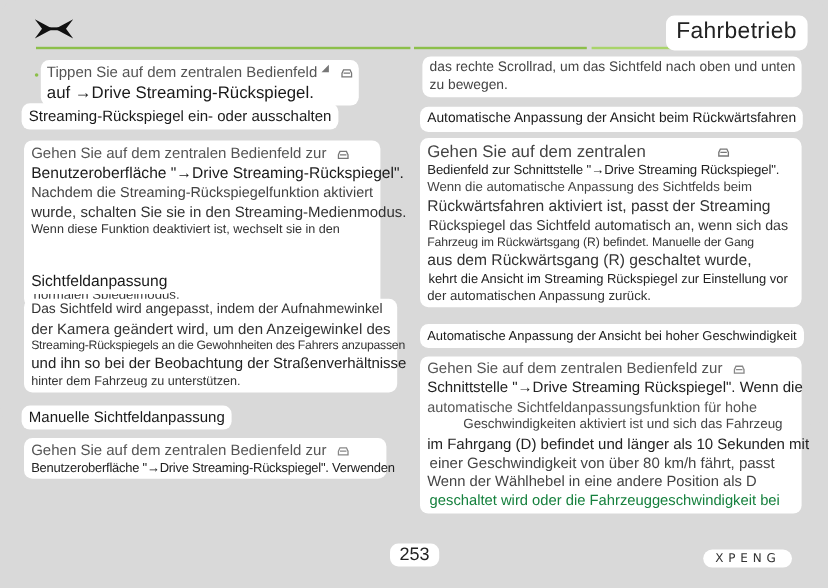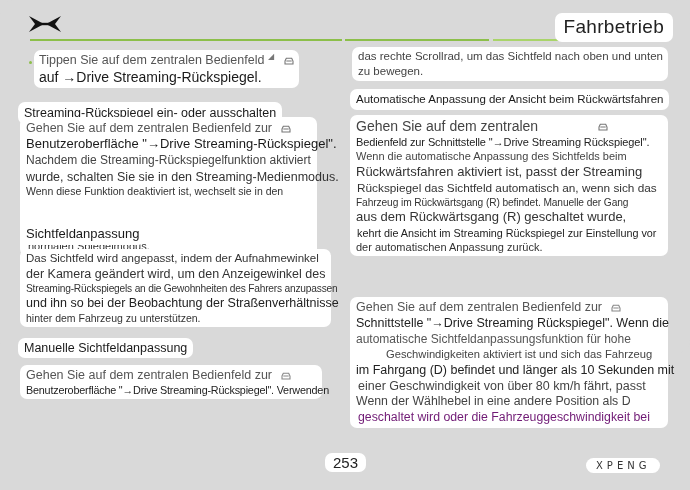--- a/index.html
+++ b/index.html
@@ -72,21 +72,21 @@
     <span class="line" style="font-size:12.5px; color:#555;">
       <span>Tippen Sie auf dem zentralen Bedienfeld</span>
       <span style="font-size:8px; color:#777; vertical-align:top;">◢</span>
       <svg class="car-icon" viewBox="0 0 10 8">
           <path d="M1 4 L2.3 1.2 L7.7 1.2 L9 4 L9 7 L1 7 Z M2.3 4 L7.7 4" fill="none" stroke="#777" stroke-width="1.1"></path>
         </svg>
     </span>
     <span class="line" style="font-size:14px; color:#1a1a1a;">auf →Drive Streaming-Rückspiegel.</span>
   </div>
 
-  <div class="blk heading" style="left:18px; top:102px; padding:3px 6px;">Streaming-Rückspiegel ein- oder ausschalten</div>
+  <div class="blk heading" style="left:18px; top:86px; padding:3px 6px;">Streaming-Rückspiegel ein- oder ausschalten</div>
 
   <div class="blk" style="left:20px; top:117px; width:297px; padding:3px 6px;">
     <span class="line" style="font-size:12.5px; color:#555;">
       <span>Gehen Sie auf dem zentralen Bedienfeld zur</span>
       <svg class="car-icon" viewBox="0 0 10 8">
           <path d="M1 4 L2.3 1.2 L7.7 1.2 L9 4 L9 7 L1 7 Z M2.3 4 L7.7 4" fill="none" stroke="#777" stroke-width="1.1"></path>
         </svg>
     </span>
     <span class="line" style="font-size:13px; color:#1a1a1a;">Benutzeroberfläche "→Drive Streaming-Rückspiegel".</span>
     <span class="line" style="font-size:12px; color:#444;">Nachdem die Streaming-Rückspiegelfunktion aktiviert</span>
@@ -134,33 +134,34 @@
     <span class="line" style="font-size:11px; color:#222; letter-spacing:-0.1px;">Bedienfeld zur Schnittstelle "→Drive Streaming Rückspiegel".</span>
     <span class="line" style="font-size:11px; color:#444;">Wenn die automatische Anpassung des Sichtfelds beim</span>
     <span class="line" style="font-size:13px; color:#333;">Rückwärtsfahren aktiviert ist, passt der Streaming</span>
     <span class="line" style="font-size:11.8px; color:#333; padding-left:1px;">Rückspiegel das Sichtfeld automatisch an, wenn sich das</span>
     <span class="line" style="font-size:10.2px; color:#333; letter-spacing:-0.1px;">Fahrzeug im Rückwärtsgang (R) befindet. Manuelle der Gang</span>
     <span class="line" style="font-size:13px; color:#333;">aus dem Rückwärtsgang (R) geschaltet wurde,</span>
     <span class="line" style="font-size:10.8px; color:#222; padding-left:1px;">kehrt die Ansicht im Streaming Rückspiegel zur Einstellung vor</span>
     <span class="line" style="font-size:11px; color:#333;">der automatischen Anpassung zurück.</span>
   </div>
 
+  <div class="blk heading" style="left:350px; top:270px; font-size:10.8px; padding:3px 6px;">Automatische Anpassung der Ansicht bei hoher Geschwindigkeit</div>
 
   <div class="blk" style="left:350px; top:297px; width:318px;">
     <span class="line" style="font-size:12.5px; color:#555;">
       <span>Gehen Sie auf dem zentralen Bedienfeld zur</span>
       <svg class="car-icon" viewBox="0 0 10 8">
           <path d="M1 4 L2.3 1.2 L7.7 1.2 L9 4 L9 7 L1 7 Z M2.3 4 L7.7 4" fill="none" stroke="#888" stroke-width="1.1"></path>
         </svg>
     </span>
     <span class="line" style="font-size:12.5px; color:#222;">Schnittstelle "→Drive Streaming Rückspiegel". Wenn die</span>
     <span class="line" style="font-size:12px; color:#555;">automatische Sichtfeldanpassungsfunktion für hohe</span>
     <span class="line" style="font-size:11.2px; color:#444; padding-left:2px;margin-left:28px;">Geschwindigkeiten aktiviert ist und sich das Fahrzeug</span>
     <span class="line" style="font-size:12.5px; color:#222;">im Fahrgang (D) befindet und länger als 10 Sekunden mit</span>
     <span class="line" style="font-size:12.5px; color:#444; padding-left:2px;">einer Geschwindigkeit von über 80 km/h fährt, passt</span>
     <span class="line" style="font-size:12.3px; color:#444;">Wenn der Wählhebel in eine andere Position als D</span>
-    <span class="line" style="font-size:12.3px; color:#701a75; padding-left:2px;">geschaltet wird oder die Fahrzeuggeschwindigkeit bei</span>
+    <span class="line" style="font-size:12.3px; color:#15803d; padding-left:2px;">geschaltet wird oder die Fahrzeuggeschwindigkeit bei</span>
   </div>
 
   <div class="pagenum">253</div>
   <div class="brand">XPENG</div>
 
 </div>
 
 </body></html>

